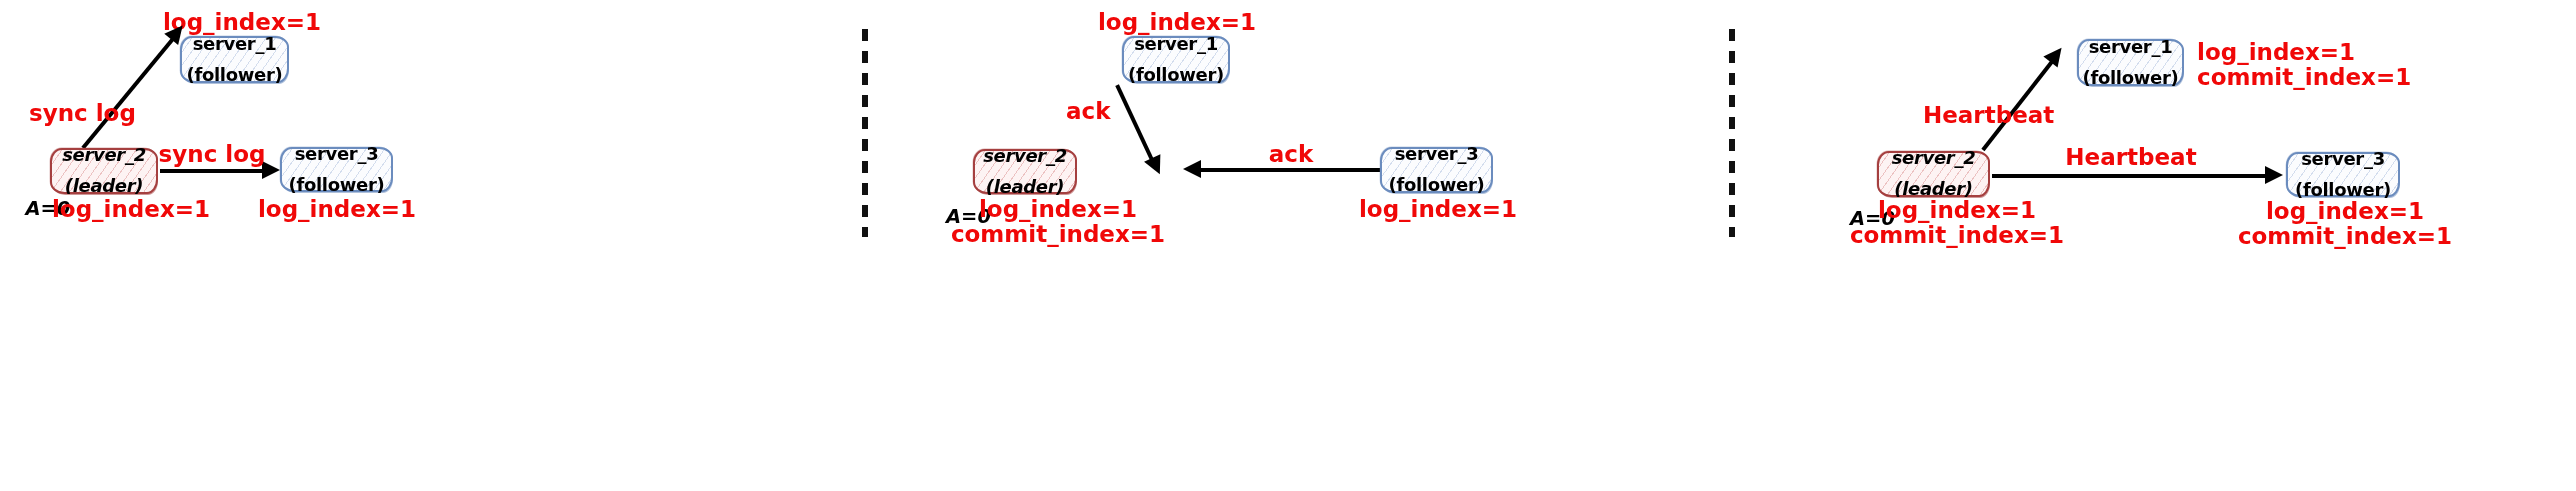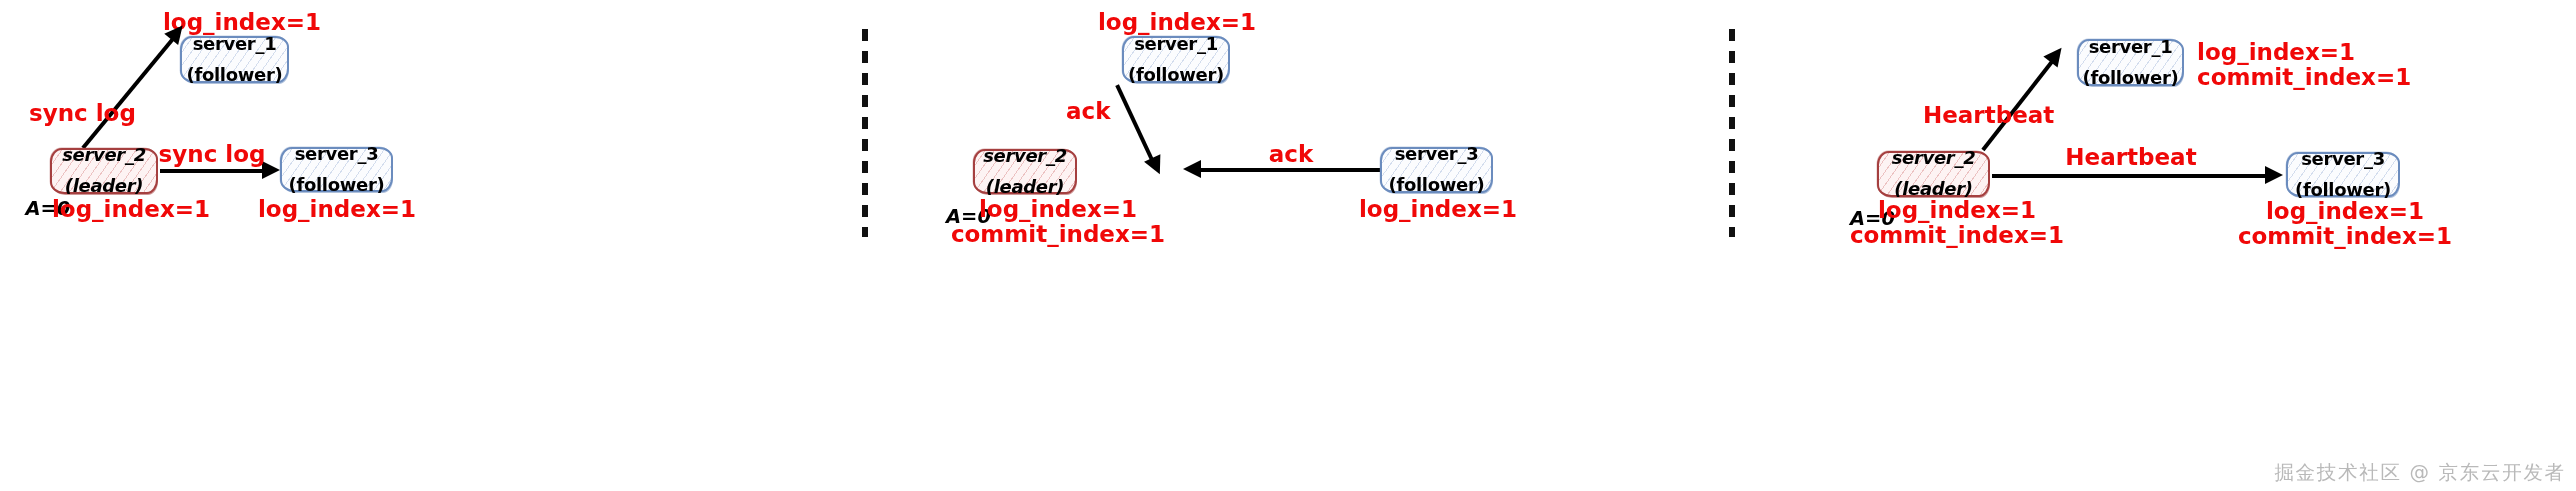--- a/index.html
+++ b/index.html
@@ -233,16 +233,15 @@
     <div class="node blue" style="left:556px; top:152px; width:114px; height:45px; font-size:18px;">
       <span class="nm">server_3</span>
       <span class="rl">(follower)</span>
     </div>
     <div class="lbl red ctr" style="left:615px; top:199px; font-size:23px;">
       <span>log_index=1</span><br>
       <span>commit_index=1</span>
     </div>
   </div>
 
-  <div id="watermark">掘金技术社区 @ 京东云开发者</div>
 
 </div>
 
 
 </body></html>

